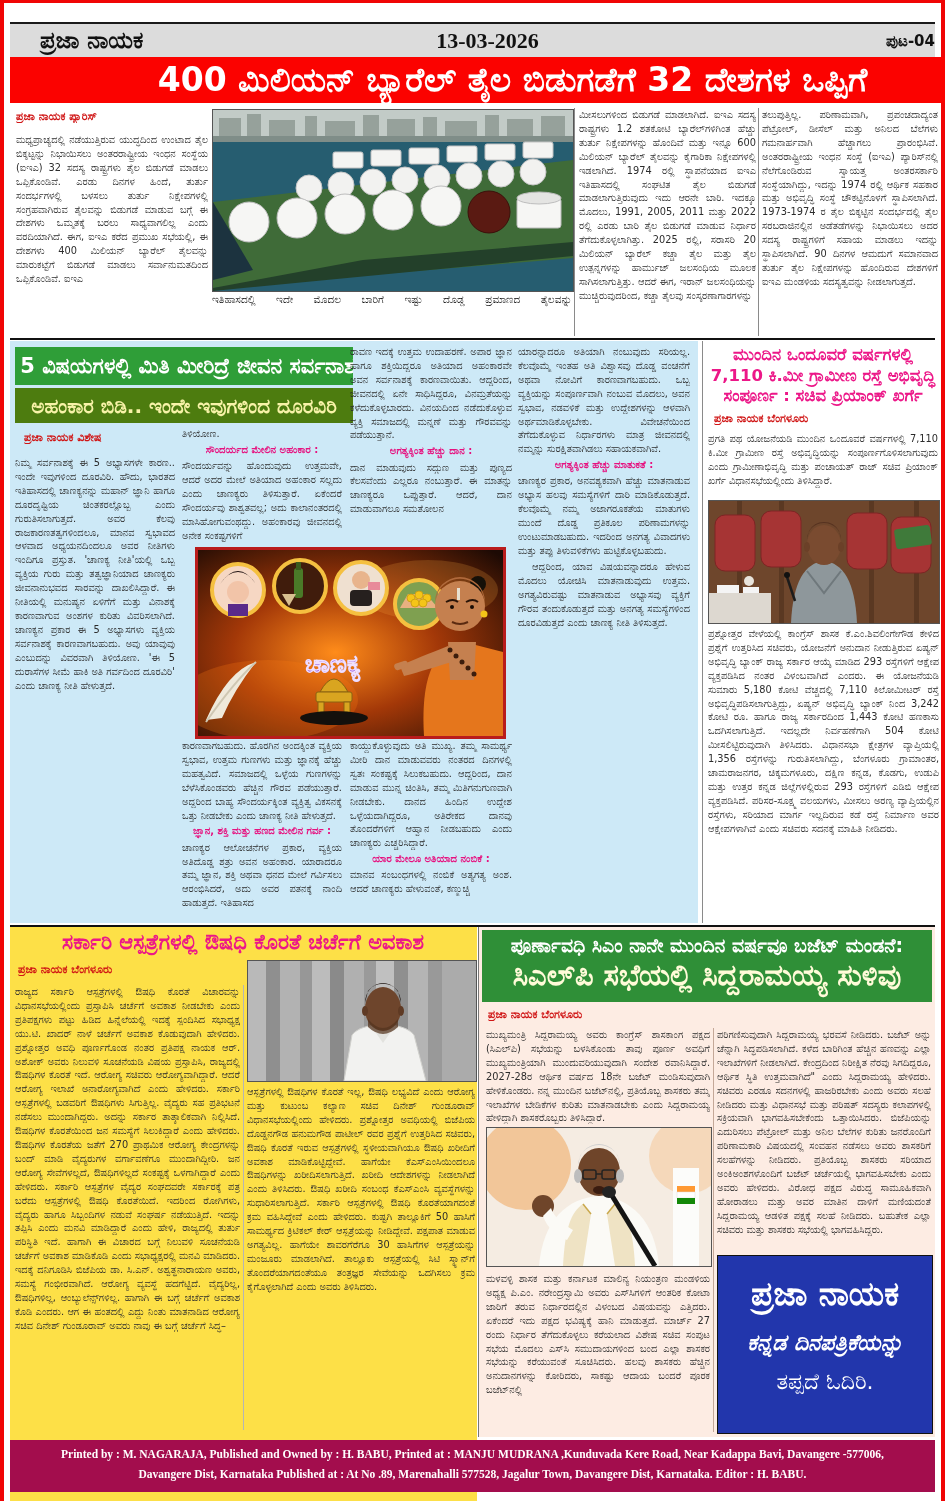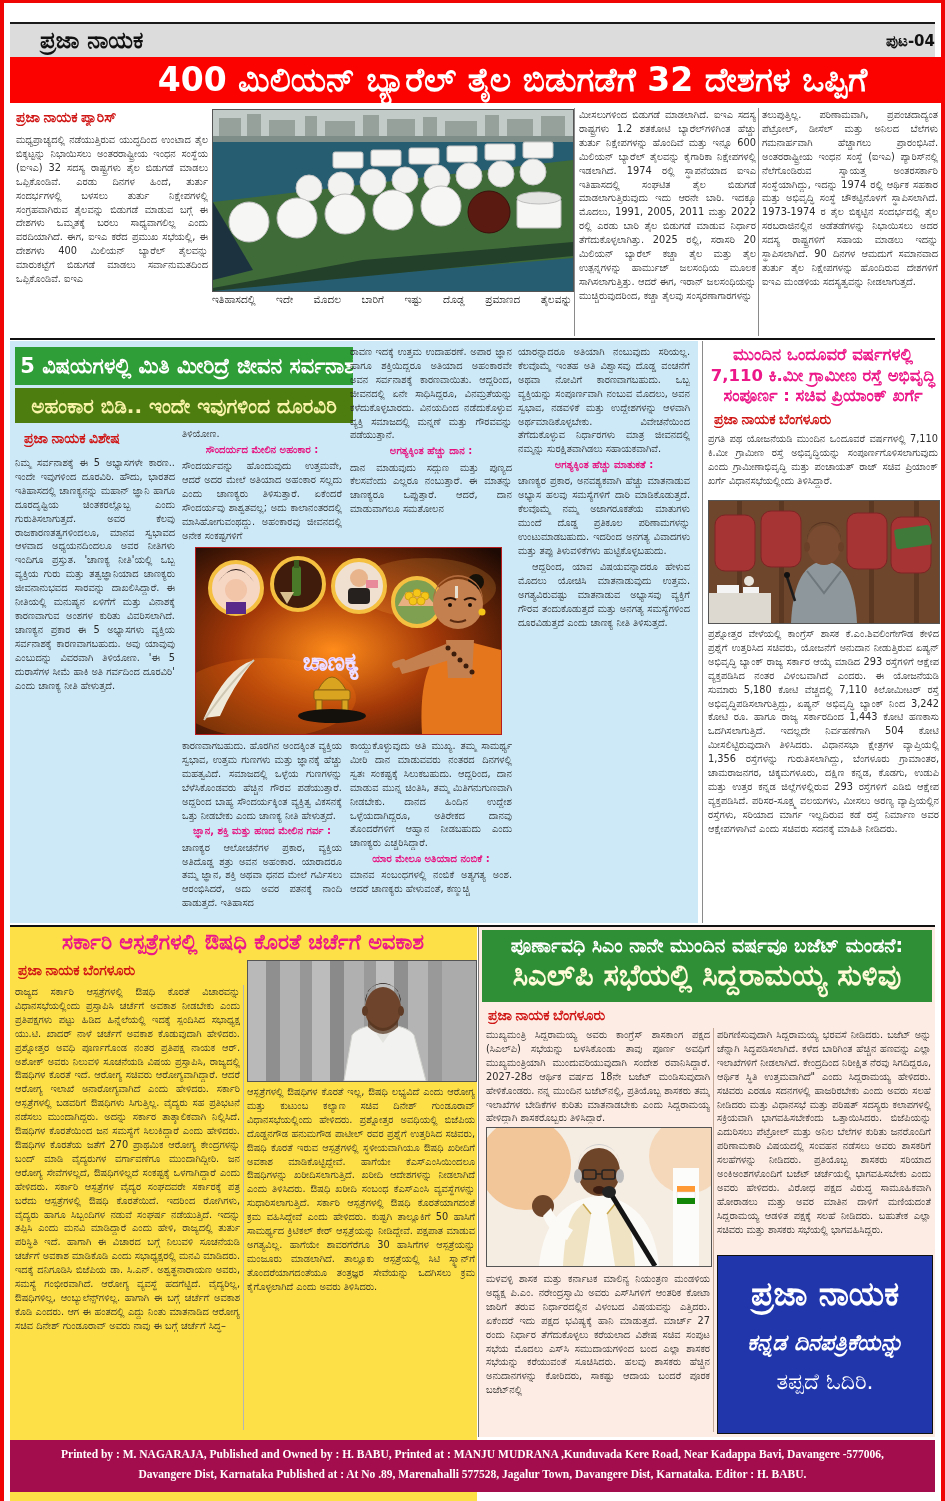--- a/index.html
+++ b/index.html
@@ -7,21 +7,21 @@
         font-family:"DejaVu Sans",sans-serif;color:#222;}
   .abs{position:absolute;}
   .edge{position:absolute;background:#f00505;}
   .masthead{background:#dcdcdc;border-top:2px solid #1a1a1a;border-bottom:2px solid #1a1a1a;
             display:flex;align-items:center;}
   .paper-name{font-weight:bold;font-size:23px;color:#111;padding-left:30px;flex:1;}
   .m-date{font-weight:bold;font-size:22px;color:#111;flex:1;text-align:center;font-family:"Liberation Serif",serif;}
   .m-page{font-weight:bold;font-size:15px;color:#111;flex:1;text-align:right;padding-right:0;}
   .lead-banner{background:#fb0200;color:#ffffff;font-weight:bold;font-size:33px;
                text-align:center;line-height:46px;white-space:nowrap;overflow:hidden;padding-left:40px;}
-  .byline{color:#d01515;font-weight:bold;font-size:14px;white-space:nowrap;overflow:hidden;font-family:Liberation Serif, serif;}
+  .byline{color:#d01515;font-weight:bold;font-size:11px;white-space:nowrap;overflow:hidden;}
   .bodytext{font-size:9.8px;line-height:1.42;text-align:justify;color:#2b2b2b;overflow:hidden;}
   .bodytext p{margin:0 0 2px 0;text-indent:14px;}
   .bodytext p.noind{text-indent:0;}
   .subhead{color:#e6127f;font-weight:bold;text-align:center;font-size:10px;margin:2px 0;}
   .caption{font-size:10.5px;color:#1d1d1d;text-align:justify;text-align-last:justify;overflow:hidden;}
   .hrule{background:#111;}
   .vrule{background:#8a8a8a;}
   .feature-panel{background:#cde9f7;}
   .green-banner{background:#2f9e38;color:#fff;font-weight:bold;font-size:21px;text-align:center;
                 display:flex;align-items:center;justify-content:center;white-space:nowrap;overflow:hidden;}
@@ -44,20 +44,21 @@
 <body>
 
 <div id="page">
 
   <div class="edge" style="left:0;top:0;width:4px;height:1501px;"></div>
   <div class="edge" style="right:0;top:0;width:4px;height:1501px;"></div>
   <div class="edge" style="left:0;top:0;width:945px;height:3px;"></div>
 
   <div class="abs masthead" style="left:10px;top:22px;width:925px;height:33px;">
     <div class="paper-name">ಪ್ರಜಾ ನಾಯಕ</div>
+    <div class="m-date">13-03-2026</div>
     <div class="m-page">ಪುಟ-04</div>
   </div>
 
   <div class="abs lead-banner" style="left:10px;top:57px;width:925px;height:46px;">400 ಮಿಲಿಯನ್ ಬ್ಯಾರೆಲ್ ತೈಲ ಬಿಡುಗಡೆಗೆ 32 ದೇಶಗಳ ಒಪ್ಪಿಗೆ</div>
 
   <div class="abs byline" style="left:16px;top:110px;width:192px;">ಪ್ರಜಾ ನಾಯಕ ಪ್ಯಾರಿಸ್</div>
   <div class="abs bodytext" style="left:16px;top:133px;width:192px;height:202px;">ಮಧ್ಯಪ್ರಾಚ್ಯದಲ್ಲಿ ನಡೆಯುತ್ತಿರುವ ಯುದ್ಧದಿಂದ ಉಂಟಾದ ತೈಲ ಬಿಕ್ಕಟ್ಟನ್ನು ನಿಭಾಯಿಸಲು ಅಂತರರಾಷ್ಟ್ರೀಯ ಇಂಧನ ಸಂಸ್ಥೆಯ (ಐಇಎ) 32 ಸದಸ್ಯ ರಾಷ್ಟ್ರಗಳು ತೈಲ ಬಿಡುಗಡೆ ಮಾಡಲು ಒಪ್ಪಿಕೊಂಡಿವೆ. ಎರಡು ದಿನಗಳ ಹಿಂದೆ, ತುರ್ತು ಸಂದರ್ಭಗಳಲ್ಲಿ ಬಳಸಲು ತುರ್ತು ನಿಕ್ಷೇಪಗಳಲ್ಲಿ ಸಂಗ್ರಹವಾಗಿರುವ ತೈಲವನ್ನು ಬಿಡುಗಡೆ ಮಾಡುವ ಬಗ್ಗೆ ಈ ದೇಶಗಳು ಒಮ್ಮತಕ್ಕೆ ಬರಲು ಸಾಧ್ಯವಾಗಲಿಲ್ಲ ಎಂದು ವರದಿಯಾಗಿದೆ. ಈಗ, ಐಇಎ ಕರೆದ ಪ್ರಮುಖ ಸಭೆಯಲ್ಲಿ, ಈ ದೇಶಗಳು 400 ಮಿಲಿಯನ್ ಬ್ಯಾರೆಲ್ ತೈಲವನ್ನು ಮಾರುಕಟ್ಟೆಗೆ ಬಿಡುಗಡೆ ಮಾಡಲು ಸರ್ವಾನುಮತದಿಂದ ಒಪ್ಪಿಕೊಂಡಿವೆ. ಐಇಎ</div>
 
   <div class="abs photo-frame" style="left:212px;top:109px;width:360px;height:181px;">
     <svg width="360" height="181" viewBox="0 0 360 181">
@@ -141,21 +142,21 @@
       <p class="noind">ದಾನ ಮಾಡುವುದು ಸದ್ಗುಣ ಮತ್ತು ಪುಣ್ಯದ ಕೆಲಸವೆಂದು ಎಲ್ಲರೂ ನಂಬುತ್ತಾರೆ. ಈ ಮಾತನ್ನು ಚಾಣಕ್ಯರೂ ಒಪ್ಪುತ್ತಾರೆ. ಆದರೆ, ದಾನ ಮಾಡುವಾಗಲೂ ಸಮತೋಲನ</p>
     </div>
 
     <div class="abs bodytext" style="left:508px;top:4px;width:172px;height:572px;">
       <p class="noind">ಯಾರನ್ನಾದರೂ ಅತಿಯಾಗಿ ನಂಬುವುದು ಸರಿಯಲ್ಲ. ಕೆಲವೊಮ್ಮೆ ಇಂತಹ ಅತಿ ವಿಶ್ವಾಸವು ದೊಡ್ಡ ವಂಚನೆಗೆ ಅಥವಾ ನೋವಿಗೆ ಕಾರಣವಾಗಬಹುದು. ಒಬ್ಬ ವ್ಯಕ್ತಿಯನ್ನು ಸಂಪೂರ್ಣವಾಗಿ ನಂಬುವ ಮೊದಲು, ಅವನ ಸ್ವಭಾವ, ನಡವಳಿಕೆ ಮತ್ತು ಉದ್ದೇಶಗಳನ್ನು ಆಳವಾಗಿ ಅರ್ಥಮಾಡಿಕೊಳ್ಳಬೇಕು. ವಿವೇಚನೆಯಿಂದ ತೆಗೆದುಕೊಳ್ಳುವ ನಿರ್ಧಾರಗಳು ಮಾತ್ರ ಜೀವನದಲ್ಲಿ ನಮ್ಮನ್ನು ಸುರಕ್ಷಿತವಾಗಿಡಲು ಸಹಾಯಕವಾಗಿವೆ.</p>
       <div class="subhead">ಅಗತ್ಯಕ್ಕಿಂತ ಹೆಚ್ಚು ಮಾತುಕತೆ :</div>
       <p class="noind">ಚಾಣಕ್ಯರ ಪ್ರಕಾರ, ಅನವಶ್ಯಕವಾಗಿ ಹೆಚ್ಚು ಮಾತನಾಡುವ ಅಭ್ಯಾಸ ಹಲವು ಸಮಸ್ಯೆಗಳಿಗೆ ದಾರಿ ಮಾಡಿಕೊಡುತ್ತದೆ. ಕೆಲವೊಮ್ಮೆ ನಮ್ಮ ಅಜಾಗರೂಕತೆಯ ಮಾತುಗಳು ಮುಂದೆ ದೊಡ್ಡ ಪ್ರತಿಕೂಲ ಪರಿಣಾಮಗಳನ್ನು ಉಂಟುಮಾಡಬಹುದು. ಇದರಿಂದ ಅನಗತ್ಯ ವಿವಾದಗಳು ಮತ್ತು ತಪ್ಪು ತಿಳುವಳಿಕೆಗಳು ಹುಟ್ಟಿಕೊಳ್ಳಬಹುದು.</p>
       <p>ಆದ್ದರಿಂದ, ಯಾವ ವಿಷಯವನ್ನಾದರೂ ಹೇಳುವ ಮೊದಲು ಯೋಚಿಸಿ ಮಾತನಾಡುವುದು ಉತ್ತಮ. ಅಗತ್ಯವಿರುವಷ್ಟು ಮಾತನಾಡುವ ಅಭ್ಯಾಸವು ವ್ಯಕ್ತಿಗೆ ಗೌರವ ತಂದುಕೊಡುತ್ತದೆ ಮತ್ತು ಅನಗತ್ಯ ಸಮಸ್ಯೆಗಳಿಂದ ದೂರವಿಡುತ್ತದೆ ಎಂದು ಚಾಣಕ್ಯ ನೀತಿ ತಿಳಿಸುತ್ತದೆ.</p>
     </div>
 
-    <div class="abs photo-frame" style="left:185px;top:206px;width:305px;height:186px;border:1px solid #b91c1c;">
+    <div class="abs photo-frame" style="left:185px;top:206px;width:305px;height:186px;border:3px solid #b91c1c;">
       <svg width="305" height="186" viewBox="0 0 305 186">
         <defs>
           <radialGradient id="fire" cx="45%" cy="55%" r="75%">
             <stop offset="0%" stop-color="#ff8c1a"></stop>
             <stop offset="45%" stop-color="#a33808"></stop>
             <stop offset="100%" stop-color="#1d0a04"></stop>
           </radialGradient>
         </defs>
         <rect width="305" height="186" fill="url(#fire)"></rect>
         <ellipse cx="70" cy="150" rx="90" ry="40" fill="#ff7a10" opacity="0.25"></ellipse>

